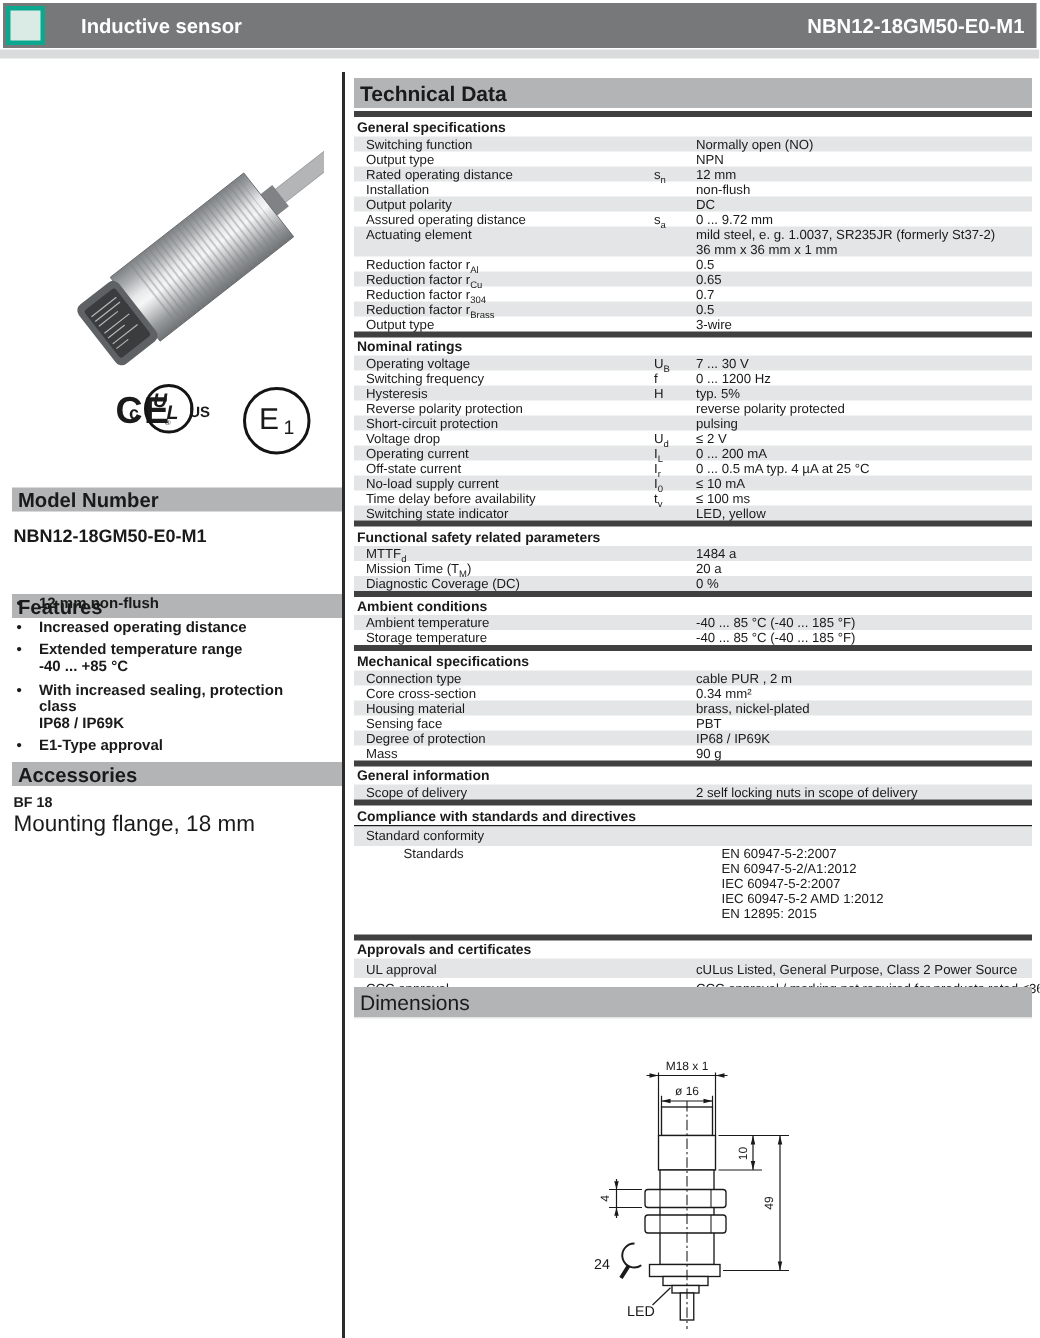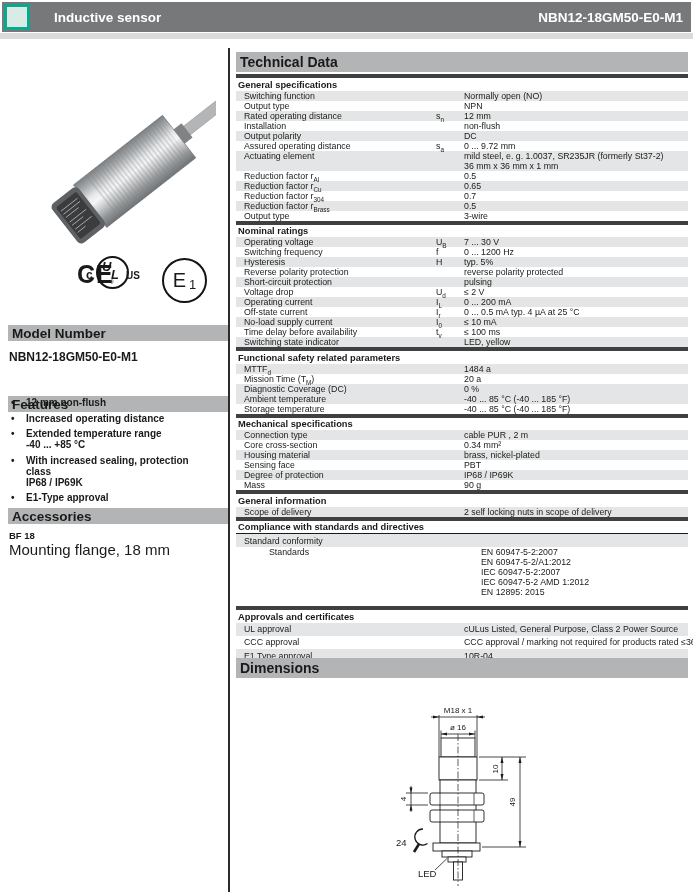--- a/index.html
+++ b/index.html
@@ -52,21 +52,21 @@
   .sec-title.gap-before{margin-top:9px;}
   .spec-row{display:flex;font-size:8.8px;line-height:10px;}
   .spec-row.striped{background:#e4e5e6;}
   .spec-row.tall{padding:1.6px 0;}
   .spec-label{margin-left:8px;width:192px;flex:none;}
   .spec-label.indent2{margin-left:33px;width:184px;}
   .spec-sym{width:28px;flex:none;}
   .spec-value{flex:1;white-space:nowrap;}
   sub{font-size:0.72em;line-height:0;}
 
-  .dim-band{position:absolute;left:236px;top:658px;width:452px;height:20px;background:#b2b4b5;font-weight:bold;font-size:14px;line-height:20px;padding-left:4px;box-sizing:border-box;}
+  .dim-band{position:absolute;left:236px;top:658px;width:452px;height:20px;background:#b2b4b5;font-weight:normal;font-size:14px;line-height:20px;padding-left:4px;box-sizing:border-box;}
   .dims{position:absolute;left:390px;top:700px;}
   .dimtxt{font-size:8px;fill:#1a1a1a;}
   .dimtxt-lg{font-size:9.5px;fill:#1a1a1a;}
 </style>
 </head>
 <body>
 
 <div class="topbar">
   <div class="brandbox"></div>
   <span class="topbar-title">Inductive sensor</span>
@@ -302,20 +302,21 @@
       <div class="spec-row">
         <span class="spec-label">Mission Time (T<sub>M</sub>)</span>
         <span class="spec-sym"></span>
         <span class="spec-value">20 a</span>
       </div>
       <div class="spec-row striped">
         <span class="spec-label">Diagnostic Coverage (DC)</span>
         <span class="spec-sym"></span>
         <span class="spec-value">0 %</span>
       </div>
+      <div class="sec-title">Ambient conditions</div>
       <div class="spec-row striped">
         <span class="spec-label">Ambient temperature</span>
         <span class="spec-sym"></span>
         <span class="spec-value">-40 ... 85 °C (-40 ... 185 °F)</span>
       </div>
       <div class="spec-row">
         <span class="spec-label">Storage temperature</span>
         <span class="spec-sym"></span>
         <span class="spec-value">-40 ... 85 °C (-40 ... 185 °F)</span>
       </div>

